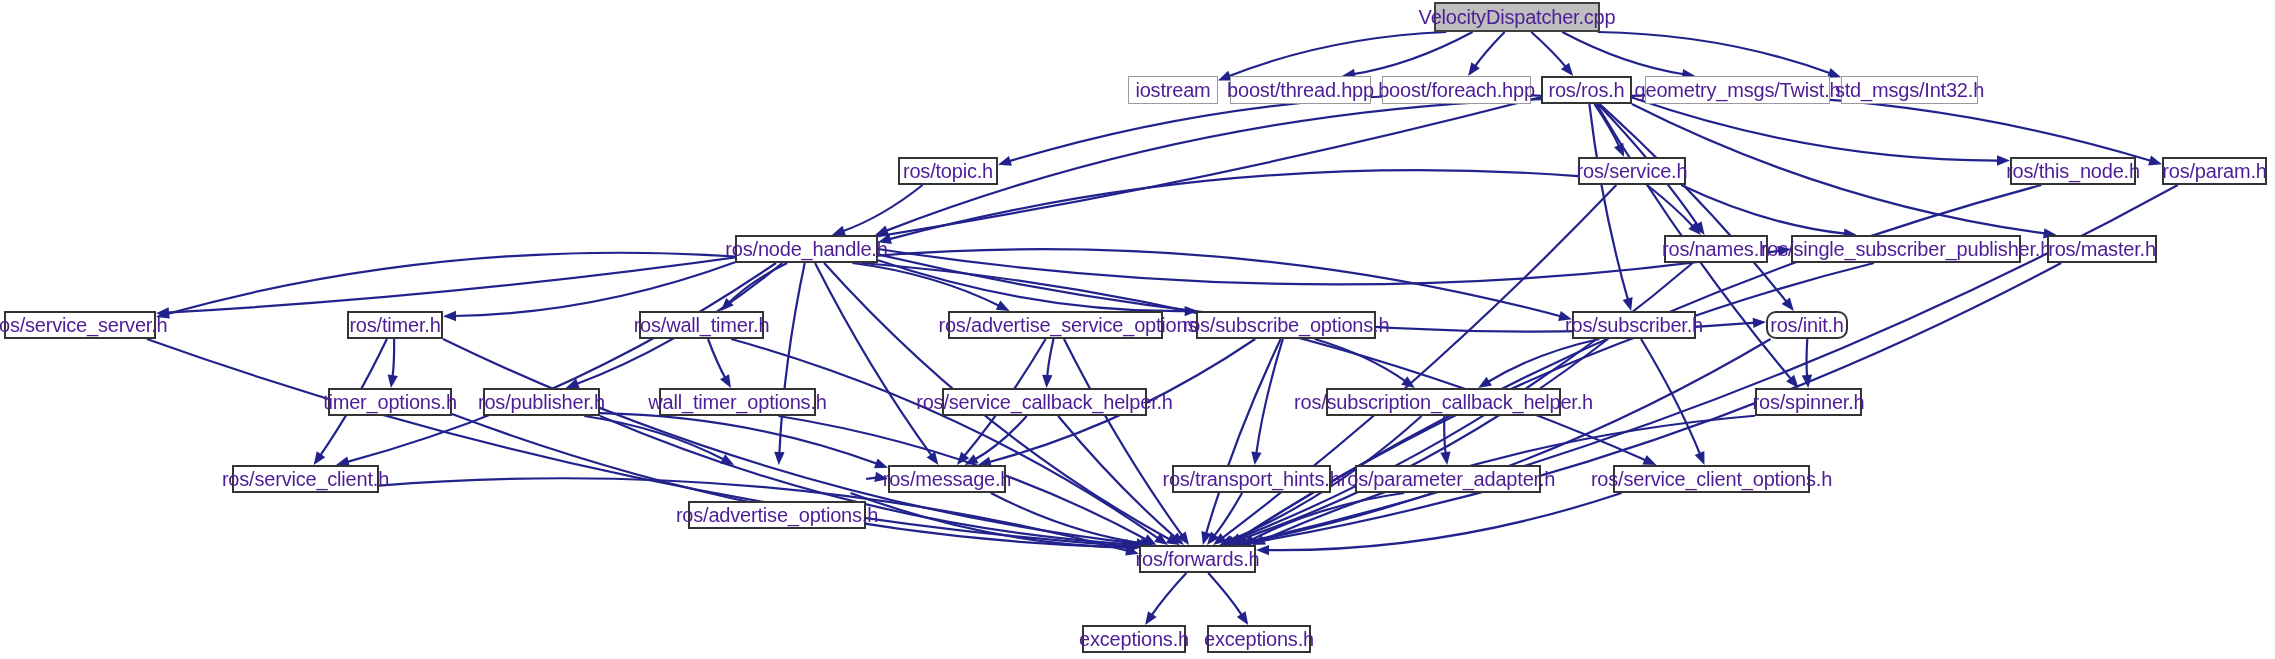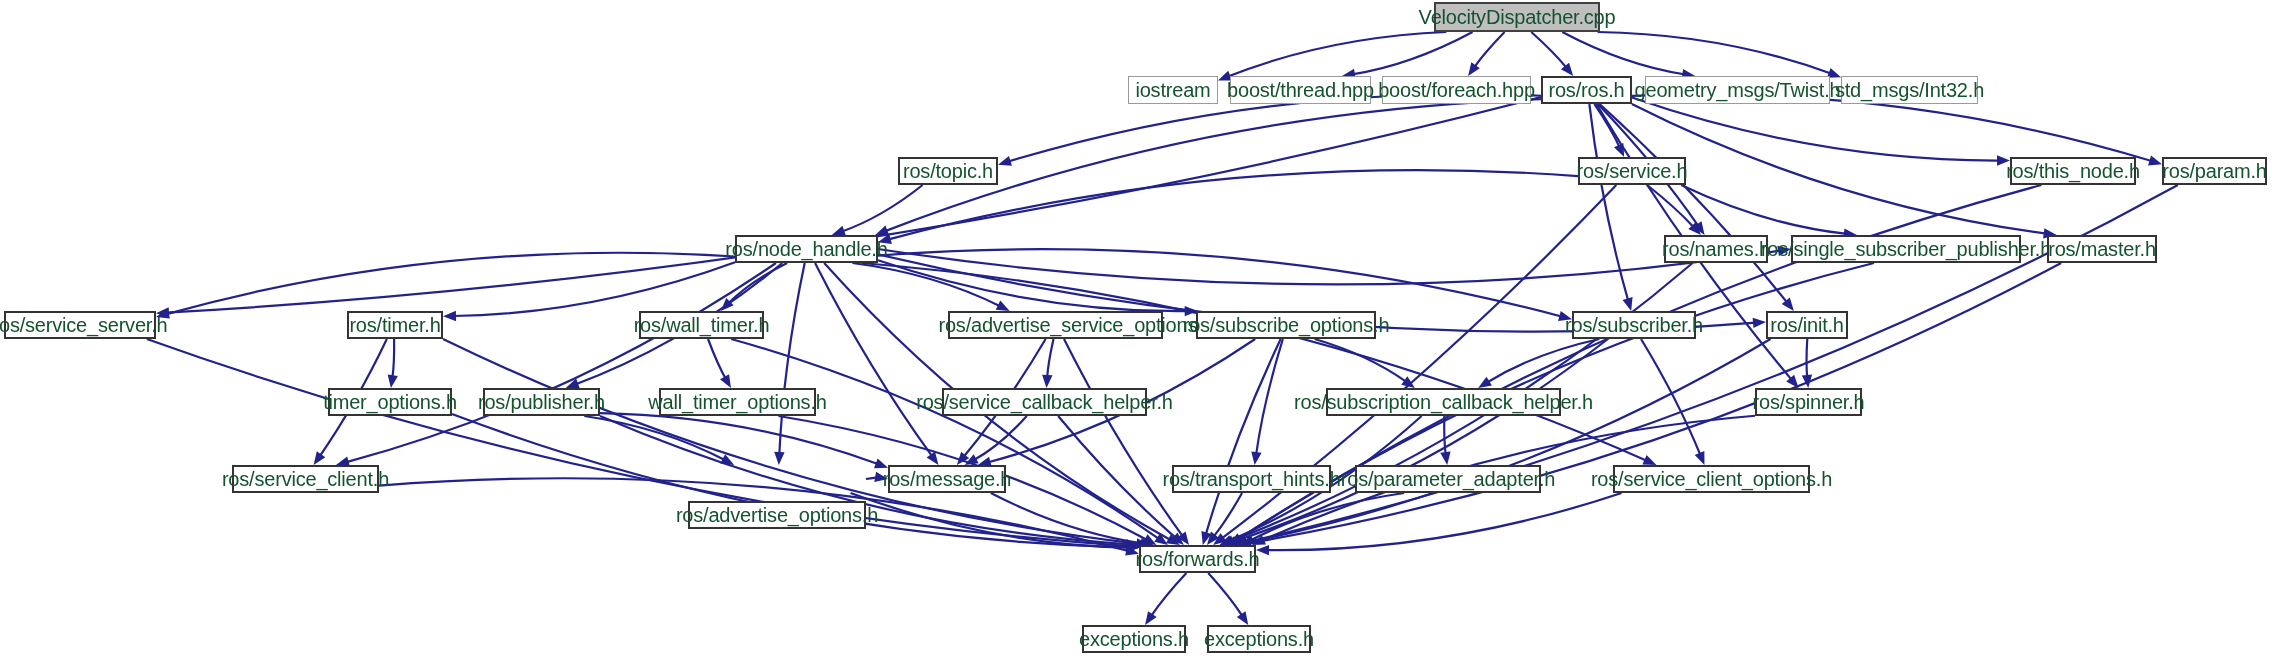--- a/index.html
+++ b/index.html
@@ -31,21 +31,21 @@
     fill: #22228c;
     stroke: none;
   }
   .node {
     position: absolute;
     box-sizing: border-box;
     display: flex;
     align-items: center;
     justify-content: center;
     white-space: nowrap;
-    color: #14532d;
+    color: #4c1d95;
     font-size: 20px;
     line-height: 1;
     letter-spacing: -0.2px;
     background: #ffffff;
     border: 1.5px solid #9a9a9a;
   }
   .node.strong {
     border: 2px solid #333333;
   }
   .node.root {
@@ -274,21 +274,21 @@
     </div>
     <div class="node strong" style="left: 948px; top: 311px; width: 215px; height: 28px; padding-left: 41px;">
       <span class="node-label">ros/advertise_service_options.h</span>
     </div>
     <div class="node strong" style="left: 1196px; top: 311px; width: 180px; height: 28px;">
       <span class="node-label">ros/subscribe_options.h</span>
     </div>
     <div class="node strong" style="left: 1572px; top: 311px; width: 124px; height: 28px;">
       <span class="node-label">ros/subscriber.h</span>
     </div>
-    <div class="node strong" style="left: 1766px; top: 311px; width: 82px; height: 28px;">
+    <div class="node strong" style="left: 1766px; top: 311px; width: 82px; height: 28px; border-radius: 10px;">
       <span class="node-label">ros/init.h</span>
     </div>
     <div class="node strong" style="left: 328px; top: 388px; width: 124px; height: 28px;">
       <span class="node-label">timer_options.h</span>
     </div>
     <div class="node strong" style="left: 483px; top: 388px; width: 117px; height: 28px;">
       <span class="node-label">ros/publisher.h</span>
     </div>
     <div class="node strong" style="left: 659px; top: 388px; width: 157px; height: 28px;">
       <span class="node-label">wall_timer_options.h</span>

